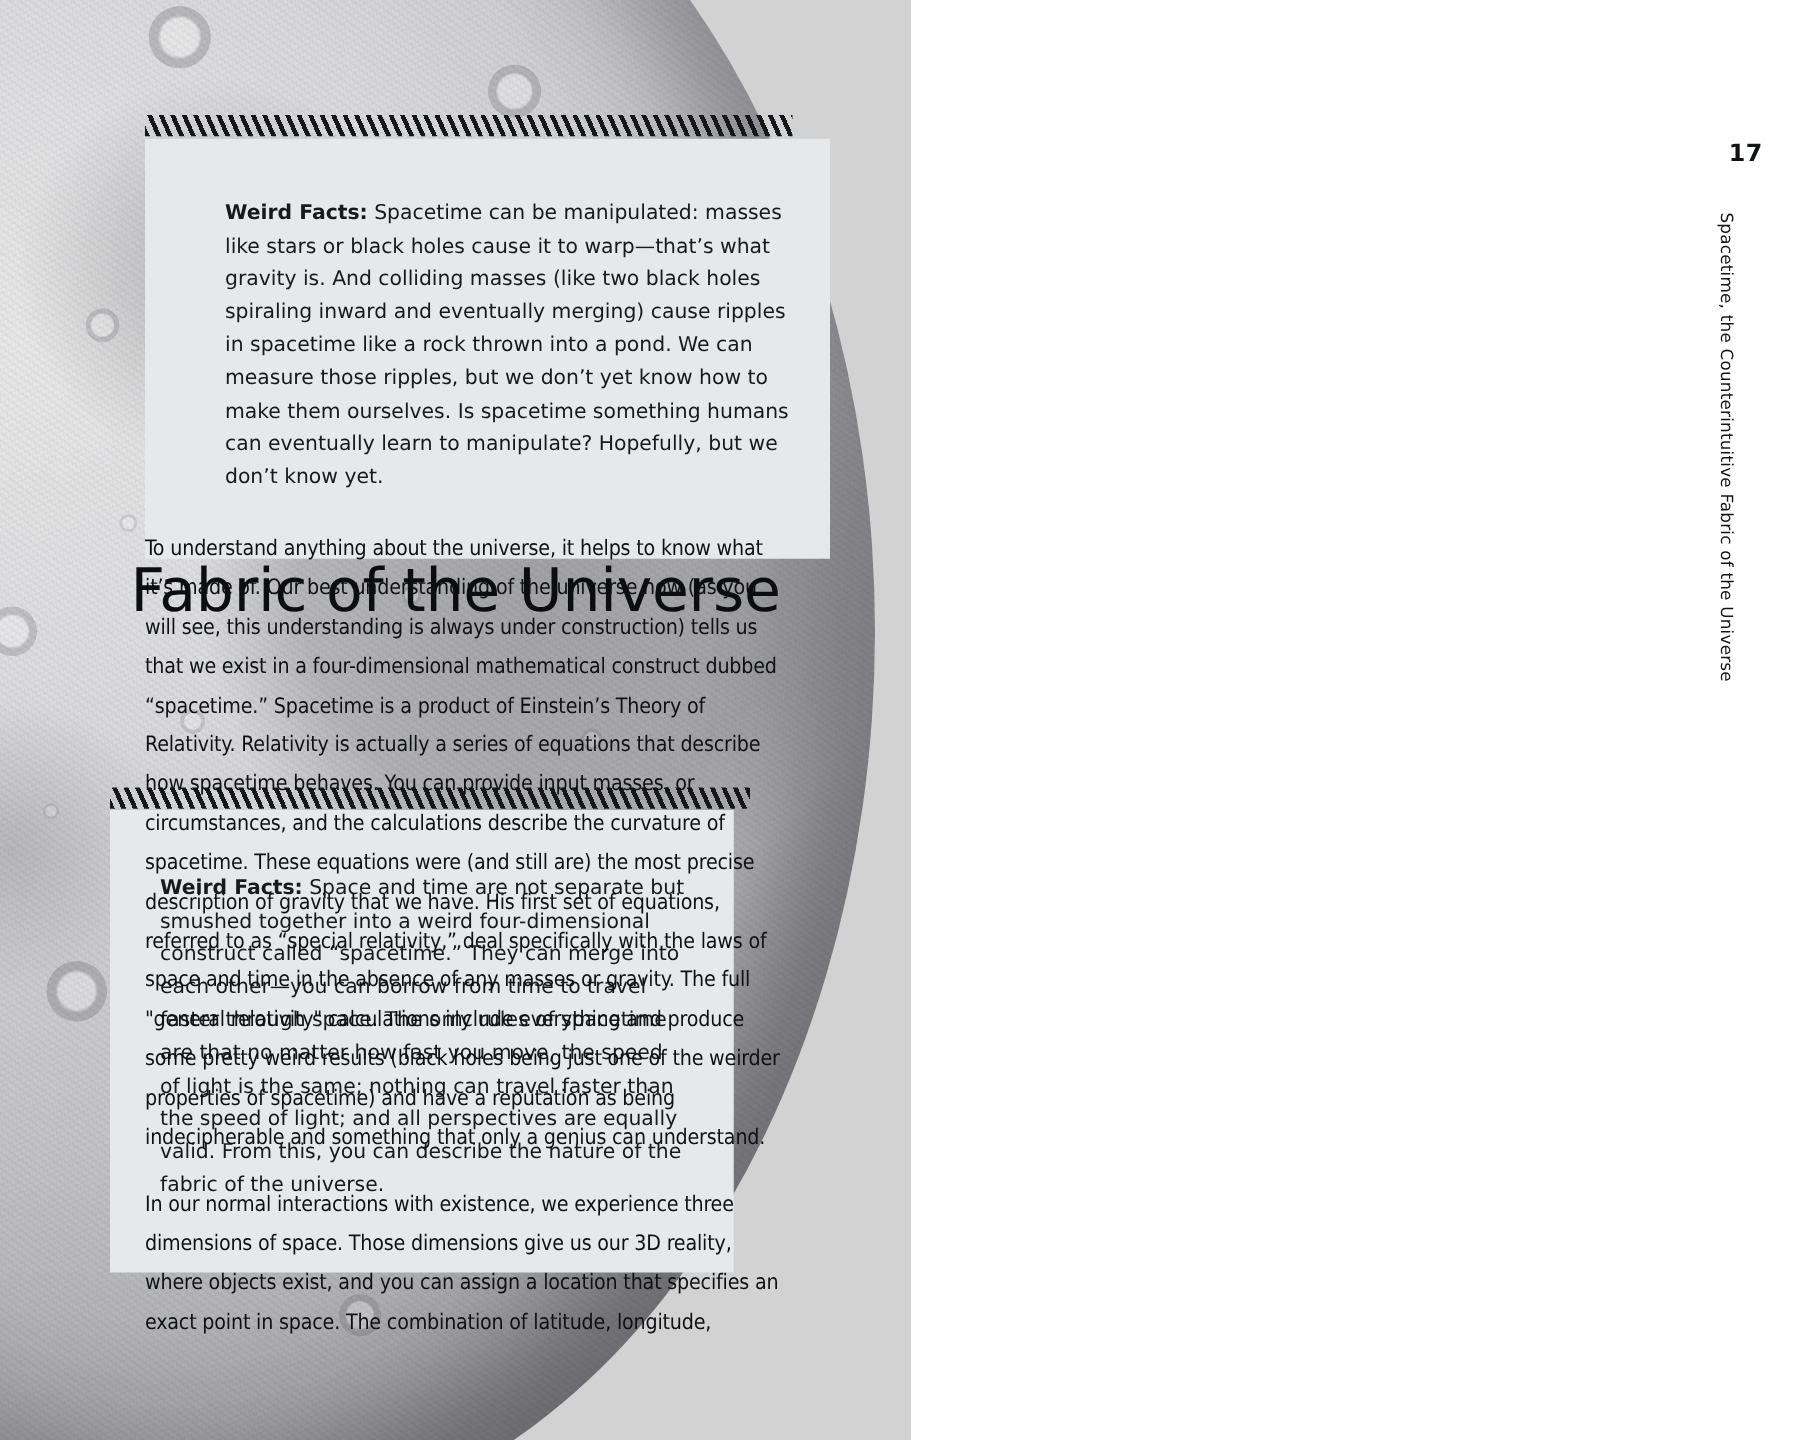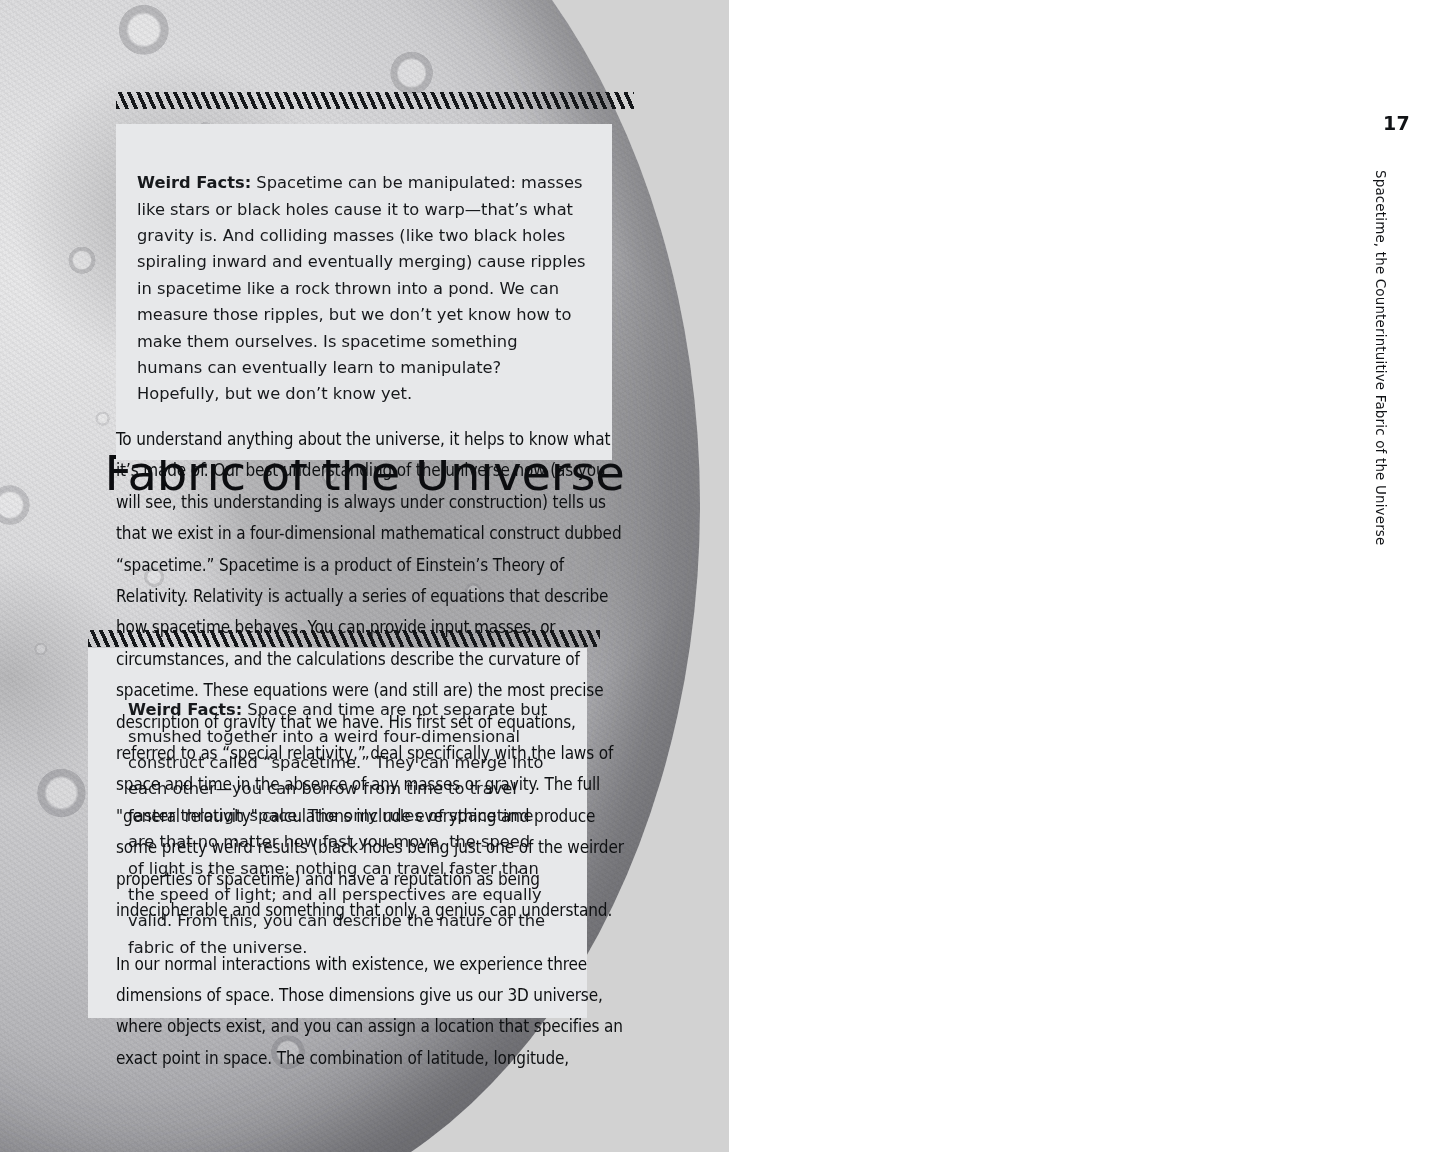--- a/index.html
+++ b/index.html
@@ -122,22 +122,22 @@
   }
   .wf-text b{font-weight:700;}
 
   
   .right-page{
     position:absolute;left:729px;top:0;width:711px;height:1152px;background:#ffffff;
   }
   .wf-right{position:absolute;left:116px;top:92px;width:518px;}
   .wf-right .hatch{width:518px;}
   .wf-right .wf-body{
-    width:496px;margin-top:15px;background:#e7e8ea;
-    padding:30px 26px 36px 21px;box-sizing:border-box;min-height:250px;
+    width:548px;margin-top:2px;background:#e7e8ea;
+    padding:30px 26px 36px 64px;box-sizing:border-box;min-height:250px;
   }
 
   .body-col{position:absolute;left:116px;top:424px;width:511px;}
   .body-par{
     font-family:"DejaVu Sans Condensed","DejaVu Sans", sans-serif;
     font-size:17px;line-height:31.4px;color:#0e1012;
     margin:0 0 22px 0;letter-spacing:-0.15px;
   }
   .body-par:last-child{margin-bottom:0;}
 
@@ -197,21 +197,21 @@
 
   <div class="wf-right">
     <div class="hatch"></div>
     <div class="wf-body">
       <p class="wf-text"><b>Weird Facts:</b><span> Spacetime can be manipulated: masses like stars or black holes cause it to warp—that’s what gravity is. And colliding masses (like two black holes spiraling inward and eventually merging) cause ripples in spacetime like a rock thrown into a pond. We can measure those ripples, but we don’t yet know how to make them ourselves. Is spacetime something humans can eventually learn to manipulate? Hopefully, but we don’t know yet.</span></p>
     </div>
   </div>
 
   <div class="body-col">
     <p class="body-par">To understand anything about the universe, it helps to know what it’s made of. Our best understanding of the universe now (as you will see, this understanding is always under construction) tells us that we exist in a four-dimensional mathematical construct dubbed “spacetime.” Spacetime is a product of Einstein’s Theory of Relativity. Relativity is actually a series of equations that describe how spacetime behaves. You can provide input masses, or circumstances, and the calculations describe the curvature of spacetime. These equations were (and still are) the most precise description of gravity that we have. His first set of equations, referred to as “special relativity,” deal specifically with the laws of space and time in the absence of any masses or gravity. The full "general relativity" calculations include everything and produce some pretty weird results (black holes being just one of the weirder properties of spacetime) and have a reputation as being indecipherable and something that only a genius can understand.</p>
-    <p class="body-par">In our normal interactions with existence, we experience three dimensions of space. Those dimensions give us our 3D universe, where objects exist, and you can assign a location that specifies an exact point in space. The combination of latitude, longitude,</p>
+    <p class="body-par">In our normal interactions with existence, we experience three dimensions of space. Those dimensions give us our 3D reality, where objects exist, and you can assign a location that specifies an exact point in space. The combination of latitude, longitude,</p>
   </div>
 
   <div class="folio">17</div>
 
   <div class="running-head">
     <span>Spacetime, the Counterintuitive Fabric of the Universe</span>
   </div>
 
 </div>
 

